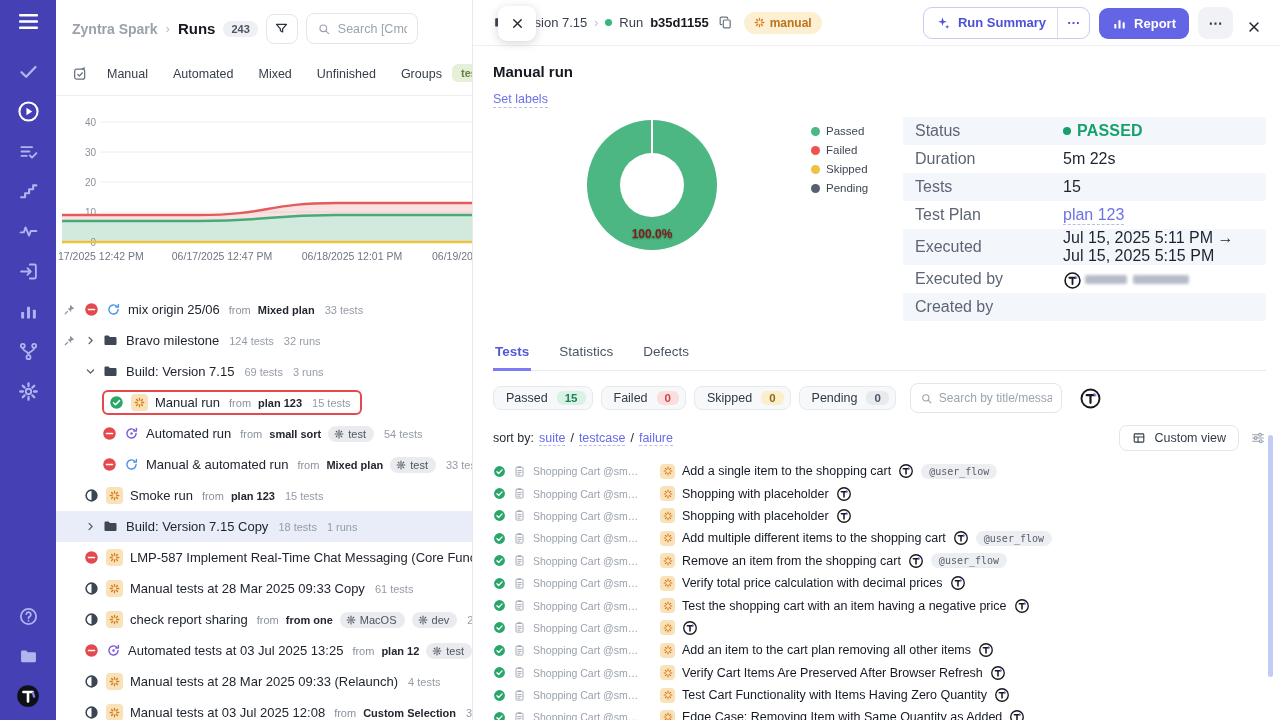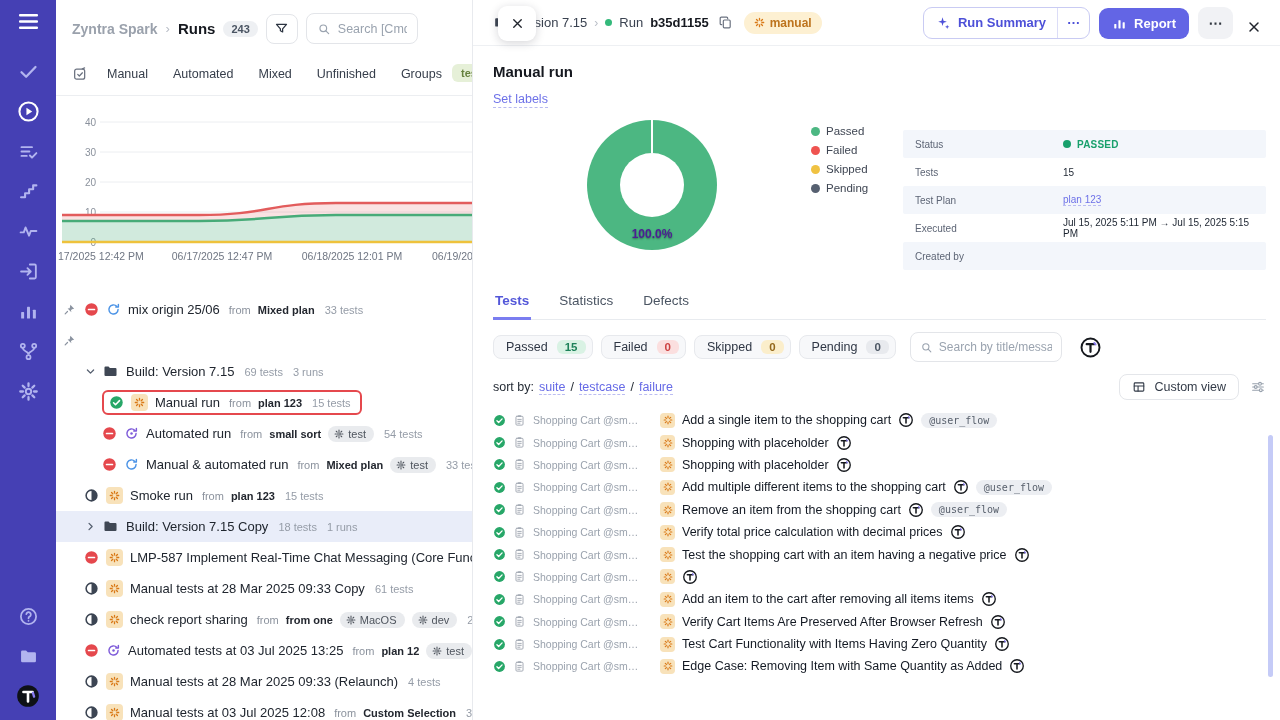--- a/index.html
+++ b/index.html
@@ -93,28 +93,28 @@
   .rp-title{margin-top:17px;font-size:15px;font-weight:700;color:#15181f}
   .set-labels{margin-top:12px;font-size:12.5px;color:#6d71e8;border-bottom:1px dashed #b9bbf2;
     width:fit-content;padding-bottom:1px;cursor:pointer}
 
   .summary-row{display:flex;margin-top:4px}
   .donut-zone{width:318px;display:flex;justify-content:center;padding-top:8px}
   .donut{width:130px;height:130px;border-radius:50%;position:relative;flex:none}
   .donut::before{content:'';position:absolute;left:calc(50% - 1px);top:0;width:2px;height:33px;
     background:#fff;z-index:1}
   .donut::after{content:'';position:absolute;inset:33px;background:#fff;border-radius:50%}
-  .donut .pct{position:absolute;bottom:9px;left:50%;transform:translateX(-50%);color:#4c1d95;
+  .donut .pct{position:absolute;bottom:9px;left:50%;transform:translateX(-50%);color:#7f1d1d;
     font-size:12px;font-weight:700;z-index:2;text-shadow:0 1px 2px rgba(0,0,0,.4)}
   .legend{padding-top:13px;display:flex;flex-direction:column;gap:7px;font-size:11.5px;
     color:#3f4653;width:82px;flex:none}
   .legend-item{display:flex;gap:6px;align-items:center}
   .legend-dot{width:9px;height:9px;border-radius:50%;flex:none}
 
-  .details{flex:1;margin-left:10px;margin-top:18px;font-size:10px}
+  .details{flex:1;margin-left:10px;margin-top:5px;font-size:16px}
   .drow{display:flex;align-items:center;min-height:28px;padding:0 12px;border-radius:2px}
   .drow:nth-child(odd){background:#f3f6fb}
   .dlabel{width:148px;color:#5d6575;flex:none}
   .dval{color:#1c2430;display:flex;align-items:center;gap:6px}
   .dval.status{color:#18a06c;font-weight:700;letter-spacing:.2px}
   .status-dot{width:8px;height:8px;border-radius:50%;background:#18a06c}
   .dval .link{color:#6d71e8;border-bottom:1px dashed #b9bbf2;cursor:pointer}
   .blurb{display:inline-block;height:9px;border-radius:2px;background:#b6bcc7;
     filter:blur(1.4px)}
 
@@ -330,20 +330,35 @@
           <span class="t-meta">33 tests</span>
         </div>
       </div>
       <div class="tree-row">
         <span class="pin">
           <svg width="13" height="13" viewBox="0 0 24 24" fill="none" stroke="currentColor" stroke-linecap="round" stroke-linejoin="round">
             <path d="M13.6 3.4l7 7-3.9 1-2 2 .8 3.9-7-7 3.9-.8z" fill="currentColor" stroke="none"></path>
             <path d="M8.3 15.7L4 20" stroke-width="2.2"></path>
           </svg>
         </span>
+        <div class="tri">
+          <span class="chev">
+            <svg width="13" height="13" viewBox="0 0 24 24" fill="none" stroke="currentColor" stroke-linecap="round" stroke-linejoin="round">
+              <path d="M9.3 6.3L15 12l-5.7 5.7" stroke-width="2.4"></path>
+            </svg>
+          </span>
+          <span class="kind-folder">
+            <svg width="17" height="17" viewBox="0 0 24 24" fill="none" stroke="currentColor" stroke-linecap="round" stroke-linejoin="round">
+              <path d="M3.5 6.5A1.5 1.5 0 0 1 5 5h4.2l2 2.2H19a1.5 1.5 0 0 1 1.5 1.5v8.3A1.5 1.5 0 0 1 19 18.5H5A1.5 1.5 0 0 1 3.5 17z" fill="currentColor" stroke="none"></path>
+            </svg>
+          </span>
+          <span class="t-label">Bravo milestone</span>
+          <span class="t-meta">124 tests</span>
+          <span class="t-meta">32 runs</span>
+        </div>
       </div>
       <div class="tree-row">
         <div class="tri">
           <span class="chev">
             <svg width="13" height="13" viewBox="0 0 24 24" fill="none" stroke="currentColor" stroke-linecap="round" stroke-linejoin="round">
               <path d="M6.3 9.3L12 15l5.7-5.7" stroke-width="2.4"></path>
             </svg>
           </span>
           <span class="kind-folder">
             <svg width="17" height="17" viewBox="0 0 24 24" fill="none" stroke="currentColor" stroke-linecap="round" stroke-linejoin="round">
@@ -690,35 +705,55 @@
         </div>
       <div class="details" id="details">
           <div class="drow">
             <span class="dlabel">Status</span>
             <span class="dval status">
               <span class="status-dot"></span>
               <span>PASSED</span>
             </span>
           </div>
           <div class="drow">
+            <span class="dlabel">Duration</span>
+            <span class="dval">
+              <span>5m 22s</span>
+            </span>
+          </div>
+          <div class="drow">
             <span class="dlabel">Tests</span>
             <span class="dval">
               <span>15</span>
             </span>
           </div>
           <div class="drow">
             <span class="dlabel">Test Plan</span>
             <span class="dval">
               <span class="link">plan 123</span>
             </span>
           </div>
           <div class="drow">
             <span class="dlabel">Executed</span>
             <span class="dval">
               <span>Jul 15, 2025 5:11 PM → Jul 15, 2025 5:15 PM</span>
+            </span>
+          </div>
+          <div class="drow">
+            <span class="dlabel">Executed by</span>
+            <span class="dval">
+              <span class="tavatar">
+                <svg width="19" height="19" viewBox="0 0 24 24" fill="none" stroke="currentColor" stroke-linecap="round" stroke-linejoin="round">
+                  <circle cx="12" cy="12" r="9.4" fill="#fff" stroke="#15181d" stroke-width="2"></circle>
+                  <path d="M8 8.5h8M12 8.5v8" stroke="#15181d" stroke-width="2.3"></path>
+                  <path d="M15.9 7.2l1.4 1.6" stroke="#8a7cf0" stroke-width="2"></path>
+                </svg>
+              </span>
+              <span class="blurb" style="width: 42px;"></span>
+              <span class="blurb" style="width: 56px;"></span>
             </span>
           </div>
           <div class="drow">
             <span class="dlabel">Created by</span>
           </div>
         </div>
     </div>
 
     <div class="rp-tabs" id="rpTabs">
         <span class="rtab active">Tests</span>
@@ -1033,21 +1068,21 @@
               <rect x="9" y="2.5" width="6" height="3.2" rx="1" fill="currentColor" stroke="none"></rect>
               <path d="M8.8 10h6.4M8.8 13.5h6.4M8.8 17h4" stroke-width="1.8"></path>
             </svg>
           </span>
           <span class="tsuite">Shopping Cart @sm…</span>
           <span class="kind-manual" style="width: 15px; height: 15px;">
             <svg width="10" height="10" viewBox="0 0 24 24" fill="none" stroke="currentColor" stroke-linecap="round" stroke-linejoin="round">
               <path d="M12 2.8v4M12 17.2v4M2.8 12h4M17.2 12h4M5.5 5.5l2.8 2.8M15.7 15.7l2.8 2.8M18.5 5.5l-2.8 2.8M8.3 15.7l-2.8 2.8" stroke-width="2.8"></path>
             </svg>
           </span>
-          <span class="ttitle">Add an item to the cart after removing all items items</span>
+          <span class="ttitle">Add an item to the cart plan removing all other items</span>
           <span class="tavatar">
             <svg width="16" height="16" viewBox="0 0 24 24" fill="none" stroke="currentColor" stroke-linecap="round" stroke-linejoin="round">
               <circle cx="12" cy="12" r="9.4" fill="#fff" stroke="#15181d" stroke-width="2"></circle>
               <path d="M8 8.5h8M12 8.5v8" stroke="#15181d" stroke-width="2.3"></path>
               <path d="M15.9 7.2l1.4 1.6" stroke="#8a7cf0" stroke-width="2"></path>
             </svg>
           </span>
         </div>
         <div class="trow">
           <span class="st-passed">

